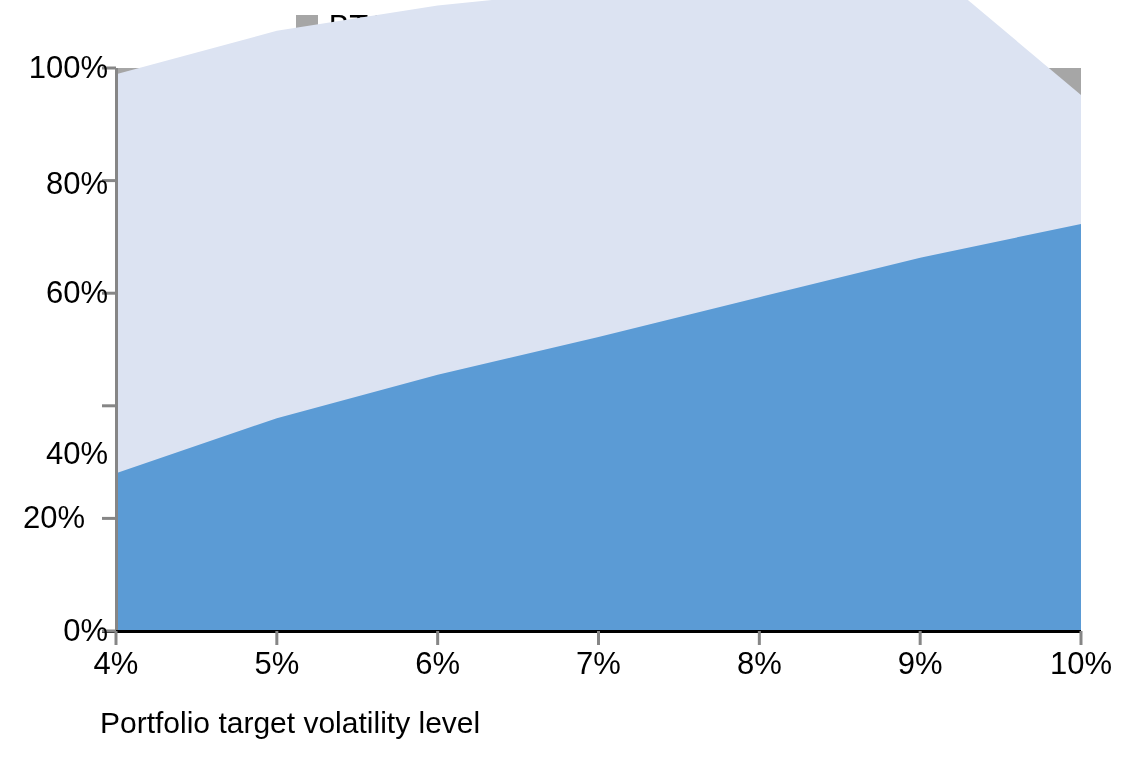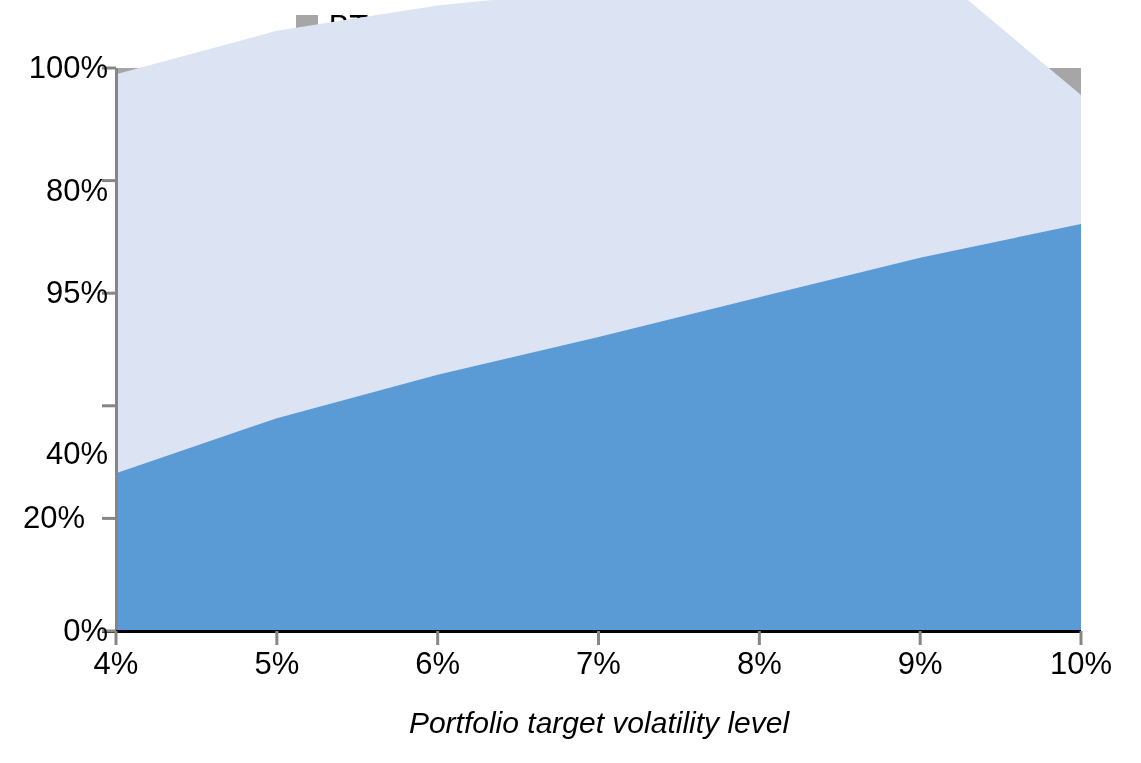--- a/index.html
+++ b/index.html
@@ -93,28 +93,27 @@
     top: 648px;
     width: 120px;
     text-align: center;
     font-size: 31px;
     line-height: 31px;
     white-space: nowrap;
   }
 
   #x-axis-title {
     position: absolute;
-    left: 116px;
+    left: 100px;
     top: 706px;
     width: 966px;
-    text-align: center;
+    text-align: left;
     font-size: 30px;
     line-height: 34px;
     white-space: nowrap;
-    font-style: italic;
   }
 </style>
 </head>
 <body>
 
 <div id="chart-root">
 
   <div id="legend">
     <div class="legend-entry">
       <span class="legend-swatch" style="background: rgb(166, 166, 166);"></span>
@@ -156,22 +155,22 @@
           <line x1="437.66666666666663" x2="437.66666666666663" y1="631" y2="645" stroke="#868686" stroke-width="3"></line>
           <line x1="598.5" x2="598.5" y1="631" y2="645" stroke="#868686" stroke-width="3"></line>
           <line x1="759.3333333333333" x2="759.3333333333333" y1="631" y2="645" stroke="#868686" stroke-width="3"></line>
           <line x1="920.1666666666667" x2="920.1666666666667" y1="631" y2="645" stroke="#868686" stroke-width="3"></line>
           <line x1="1081" x2="1081" y1="631" y2="645" stroke="#868686" stroke-width="3"></line>
         </g>
     </svg>
 
     <div id="y-axis-labels">
         <div class="ytick-label" style="top: 52px; padding-left: 28px;">100%</div>
-        <div class="ytick-label" style="top: 175px;">80%</div>
-        <div class="ytick-label" style="top: 277.2px;">95%</div>
+        <div class="ytick-label" style="top: 168px;">80%</div>
+        <div class="ytick-label" style="top: 277.2px;">60%</div>
         <div class="ytick-label" style="top: 389.8px; margin-top: 48px;">40%</div>
         <div class="ytick-label" style="top: 502.4px; text-align: center;">20%</div>
         <div class="ytick-label" style="top: 615px;">0%</div>
       </div>
     <div id="x-axis-labels">
         <div class="xtick-label" style="left: 56px;">4%</div>
         <div class="xtick-label" style="left: 216.833px;">5%</div>
         <div class="xtick-label" style="left: 377.667px;">6%</div>
         <div class="xtick-label" style="left: 538.5px;">7%</div>
         <div class="xtick-label" style="left: 699.333px;">8%</div>

